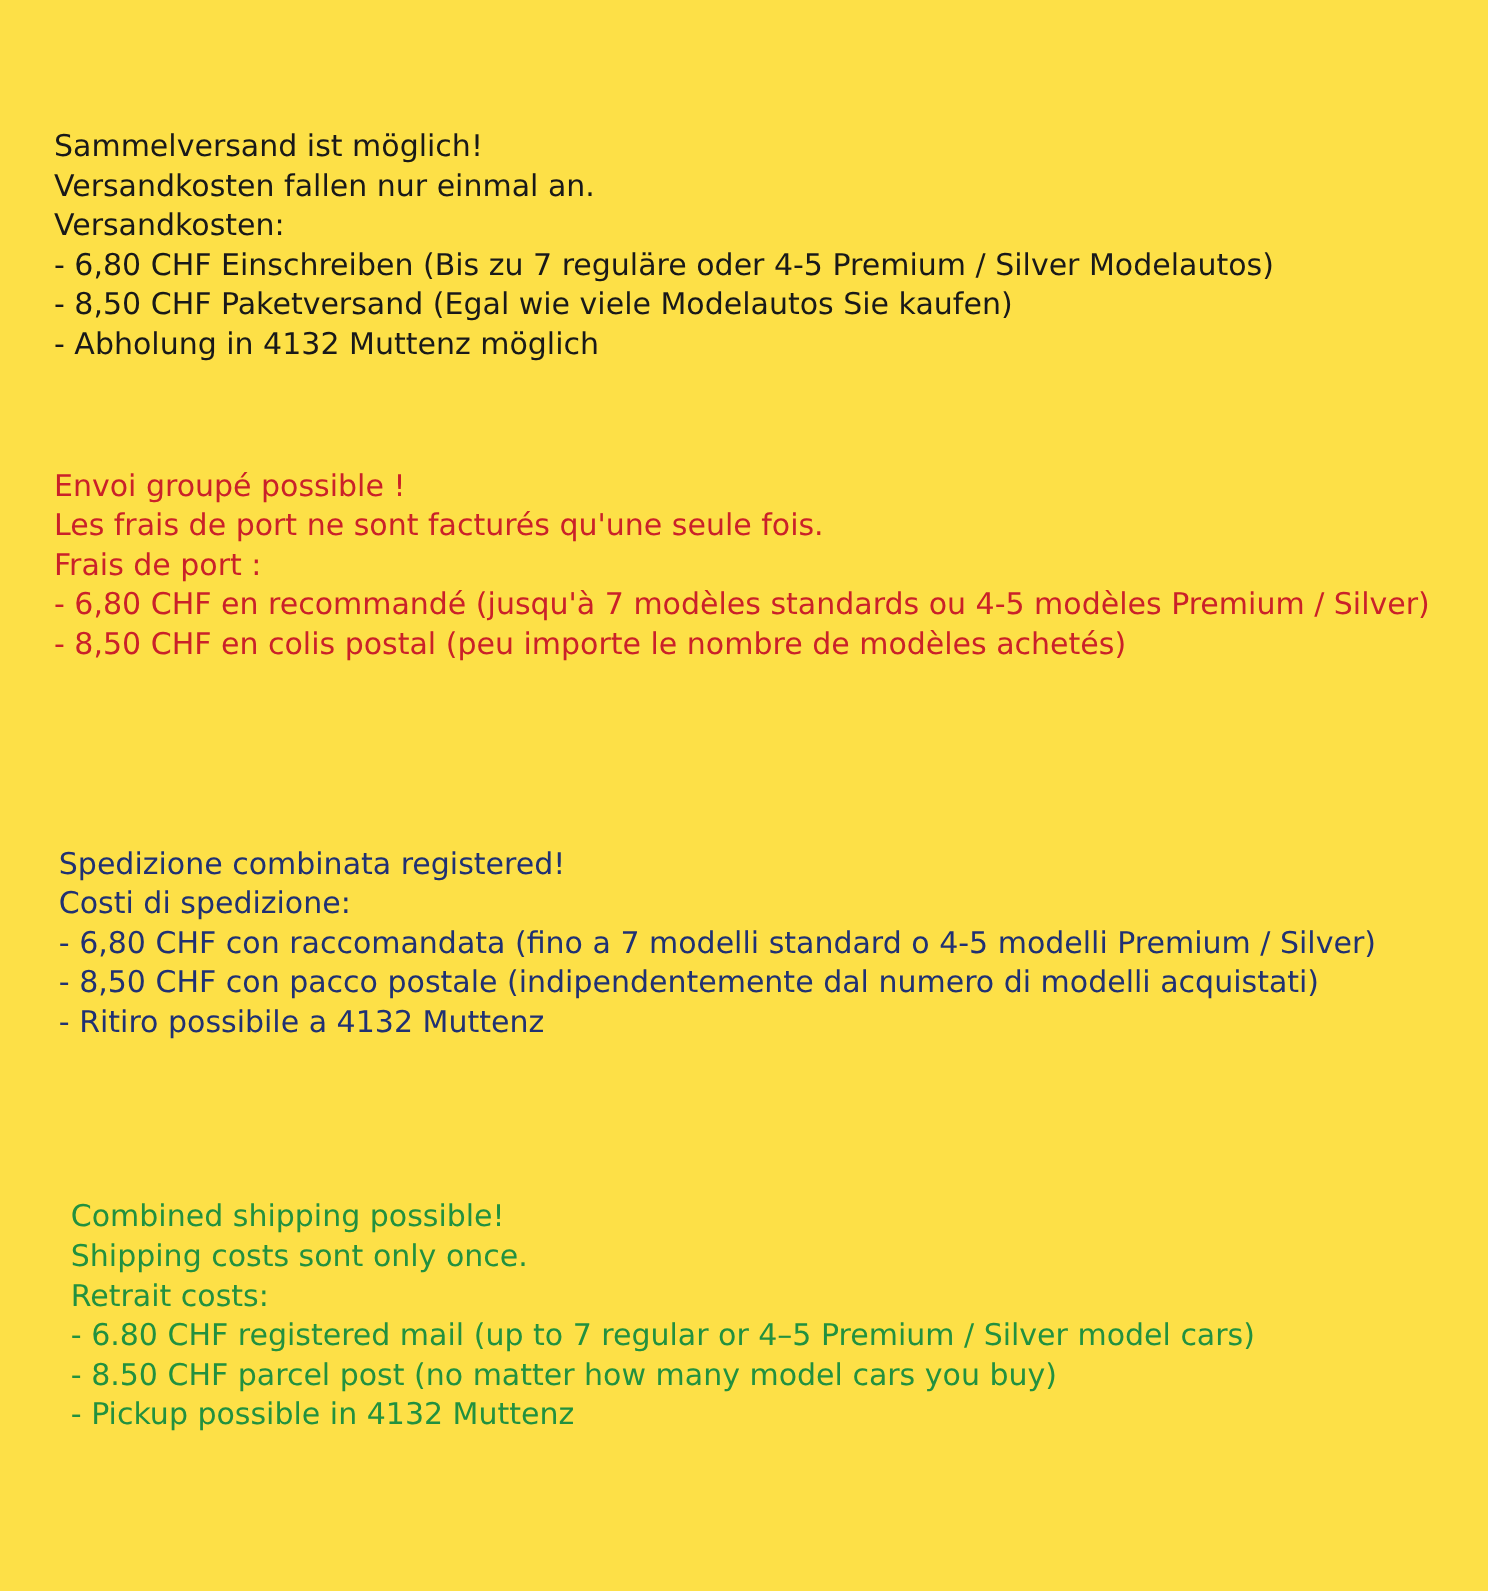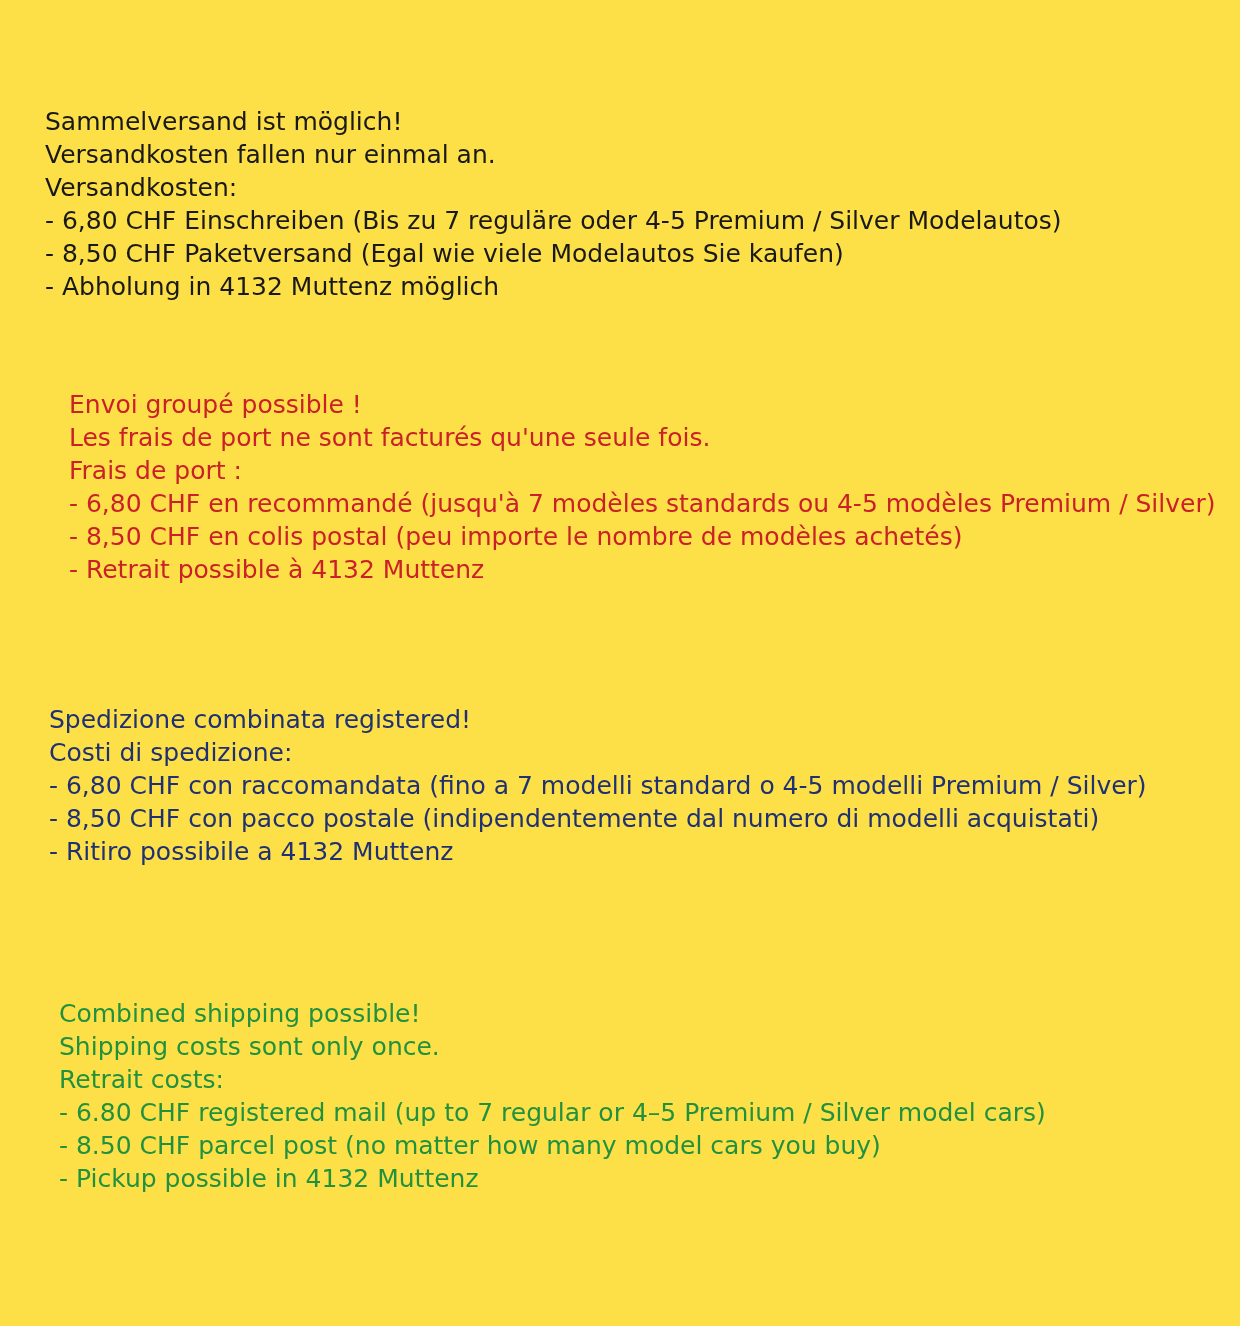--- a/index.html
+++ b/index.html
@@ -36,27 +36,26 @@
 
   <div class="text-block block-german" style="color: rgb(25, 25, 25);">
     <div class="line">Sammelversand ist möglich!</div>
     <div class="line">Versandkosten fallen nur einmal an.</div>
     <div class="line">Versandkosten:</div>
     <div class="line">- 6,80 CHF Einschreiben (Bis zu 7 reguläre oder 4-5 Premium / Silver Modelautos)</div>
     <div class="line">- 8,50 CHF Paketversand (Egal wie viele Modelautos Sie kaufen)</div>
     <div class="line">- Abholung in 4132 Muttenz möglich</div>
   </div>
 
-  <div class="text-block block-french" style="color: rgb(202, 33, 41); margin-left: 24px;">
+  <div class="text-block block-french" style="color: rgb(202, 33, 41);">
     <div class="line">Envoi groupé possible !</div>
     <div class="line">Les frais de port ne sont facturés qu'une seule fois.</div>
     <div class="line">Frais de port :</div>
     <div class="line">- 6,80 CHF en recommandé (jusqu'à 7 modèles standards ou 4-5 modèles Premium / Silver)</div>
     <div class="line">- 8,50 CHF en colis postal (peu importe le nombre de modèles achetés)</div>
-    <div class="line">- Retrait possible à 4132 Muttenz</div>
   </div>
 
   <div class="text-block block-italian" style="color: rgb(32, 49, 115);">
     <div class="line">Spedizione combinata registered!</div>
     <div class="line">Costi di spedizione:</div>
     <div class="line">- 6,80 CHF con raccomandata (fino a 7 modelli standard o 4-5 modelli Premium / Silver)</div>
     <div class="line">- 8,50 CHF con pacco postale (indipendentemente dal numero di modelli acquistati)</div>
     <div class="line">- Ritiro possibile a 4132 Muttenz</div>
   </div>
 

